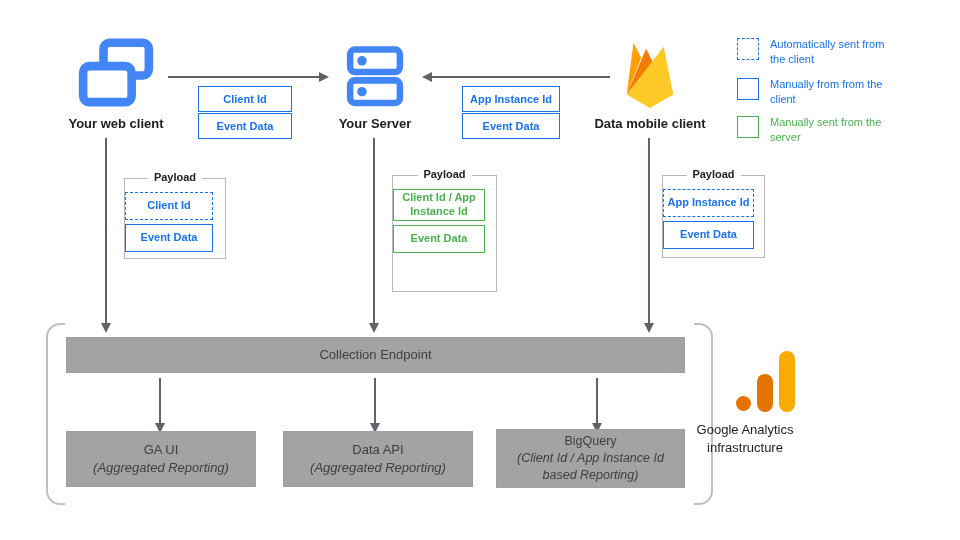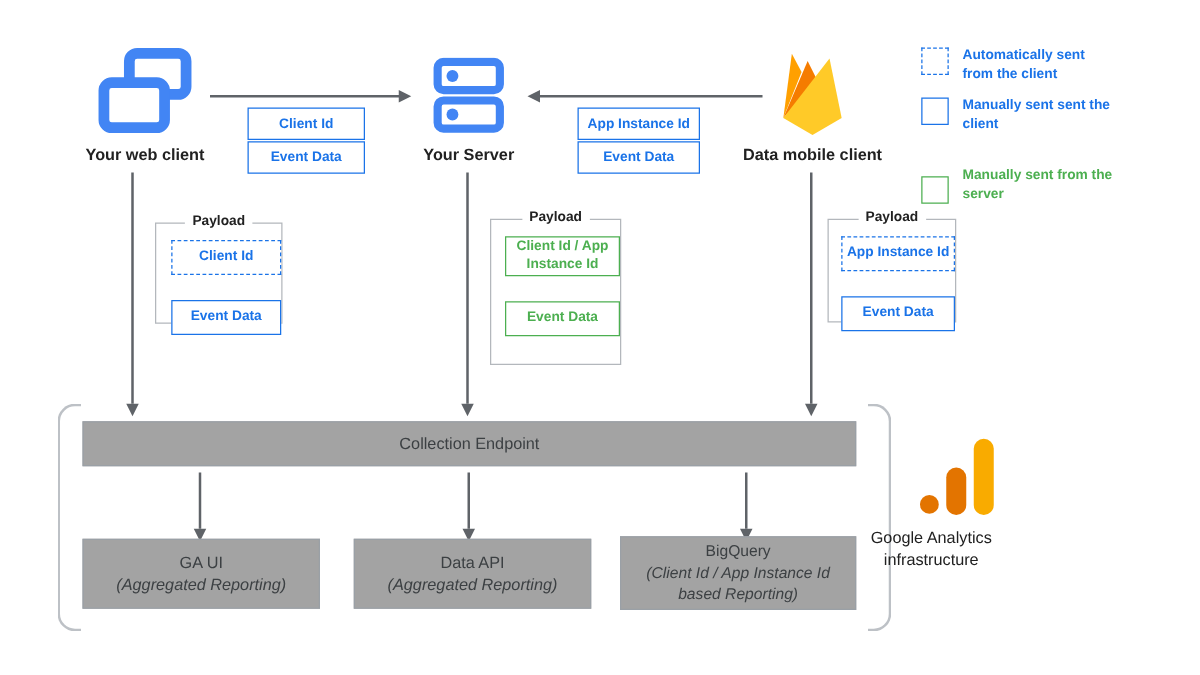--- a/index.html
+++ b/index.html
@@ -15,31 +15,31 @@
   .tagbox{
     position:absolute;height:24px;display:flex;align-items:center;justify-content:center;
     border:1px solid #1A73E8;background:#fff;color:#1A73E8;font-size:11px;font-weight:bold;
   }
   
   .legend-item{position:absolute;left:737px;display:flex;gap:11px;align-items:flex-start;}
   .swatch{width:20px;height:20px;background:#fff;flex:0 0 auto;margin-top:1px;}
   .swatch.dashed-blue{border:1.5px dashed #1A73E8;}
   .swatch.solid-blue{border:1.5px solid #1A73E8;}
   .swatch.solid-green{border:1.5px solid #4CAF50;}
-  .legend-text{font-size:11px;font-weight:bold;line-height:1.35;width:120px;}
+  .legend-text{font-size:11px;font-weight:normal;line-height:1.35;width:120px;}
   .legend-text.blue{color:#1A73E8;}
   .legend-text.green{color:#4CAF50;}
   
   .hline{position:absolute;height:2px;background:#5F6368;}
   .vline{position:absolute;width:2px;background:#5F6368;}
   .head-right{position:absolute;width:0;height:0;border-top:5px solid transparent;border-bottom:5px solid transparent;border-left:10px solid #5F6368;}
   .head-left{position:absolute;width:0;height:0;border-top:5px solid transparent;border-bottom:5px solid transparent;border-right:10px solid #5F6368;}
   .head-down{position:absolute;width:0;height:0;border-left:5px solid transparent;border-right:5px solid transparent;border-top:10px solid #5F6368;}
   
-  .payload{position:absolute;border:1px solid #B3B7BC;background:#fff;display:flex;flex-direction:column;align-items:flex-end;gap:20px;padding-top:13px;}
+  .payload{position:absolute;border:1px solid #B3B7BC;background:#fff;display:flex;flex-direction:column;align-items:flex-start;gap:4px;padding-top:13px;}
   .payload-legend{position:absolute;top:-8px;left:50%;transform:translateX(-50%);background:#fff;padding:0 6px;font-size:11px;font-weight:bold;color:#212121;white-space:nowrap;}
   .pitem{width:82px;min-height:24px;display:flex;align-items:center;justify-content:center;text-align:center;font-size:11px;font-weight:bold;line-height:1.25;background:#fff;padding:1px 2px;}
   .pitem.dashed-blue{border:1.5px dashed #1A73E8;color:#1A73E8;}
   .pitem.solid-blue{border:1.5px solid #1A73E8;color:#1A73E8;}
   .pitem.solid-green{border:1.5px solid #4CAF50;color:#4CAF50;}
   
   .bracket-left{position:absolute;left:46px;top:323px;width:17px;height:178px;border-left:2px solid #BDC1C6;border-top:2px solid #BDC1C6;border-bottom:2px solid #BDC1C6;border-radius:14px 0 0 14px;}
   .bracket-right{position:absolute;left:694px;top:323px;width:17px;height:178px;border-right:2px solid #BDC1C6;border-top:2px solid #BDC1C6;border-bottom:2px solid #BDC1C6;border-radius:0 14px 14px 0;}
   .graybox{position:absolute;border:1px solid #9AA0A6;background:#a3a3a3;display:flex;flex-direction:column;align-items:center;justify-content:center;color:#3C4043;font-size:13px;line-height:1.35;text-align:center;}
   .graybox .sub{font-style:italic;}
@@ -97,23 +97,23 @@
 
 <div class="tagbox" style="left:462px;top:86px;width:96px;">App Instance Id</div>
 <div class="tagbox" style="left:462px;top:113px;width:96px;">Event Data</div>
 
 <div class="legend-item" style="top:37px;">
   <div class="swatch dashed-blue"></div>
   <div class="legend-text blue">Automatically sent from the client</div>
 </div>
 <div class="legend-item" style="top:77px;">
   <div class="swatch solid-blue"></div>
-  <div class="legend-text blue">Manually sent sent the client</div>
+  <div class="legend-text blue">Manually from from the client</div>
 </div>
-<div class="legend-item" style="top:133px;align-items:flex-end;">
+<div class="legend-item" style="top:115px;">
   <div class="swatch solid-green"></div>
   <div class="legend-text green">Manually sent from the server</div>
 </div>
 
 <div class="vline" style="left:105px;top:138px;height:185px;"></div>
 <div class="head-down" style="left:101px;top:323px;"></div>
 
 <div class="vline" style="left:373px;top:138px;height:185px;"></div>
 <div class="head-down" style="left:369px;top:323px;"></div>
 

